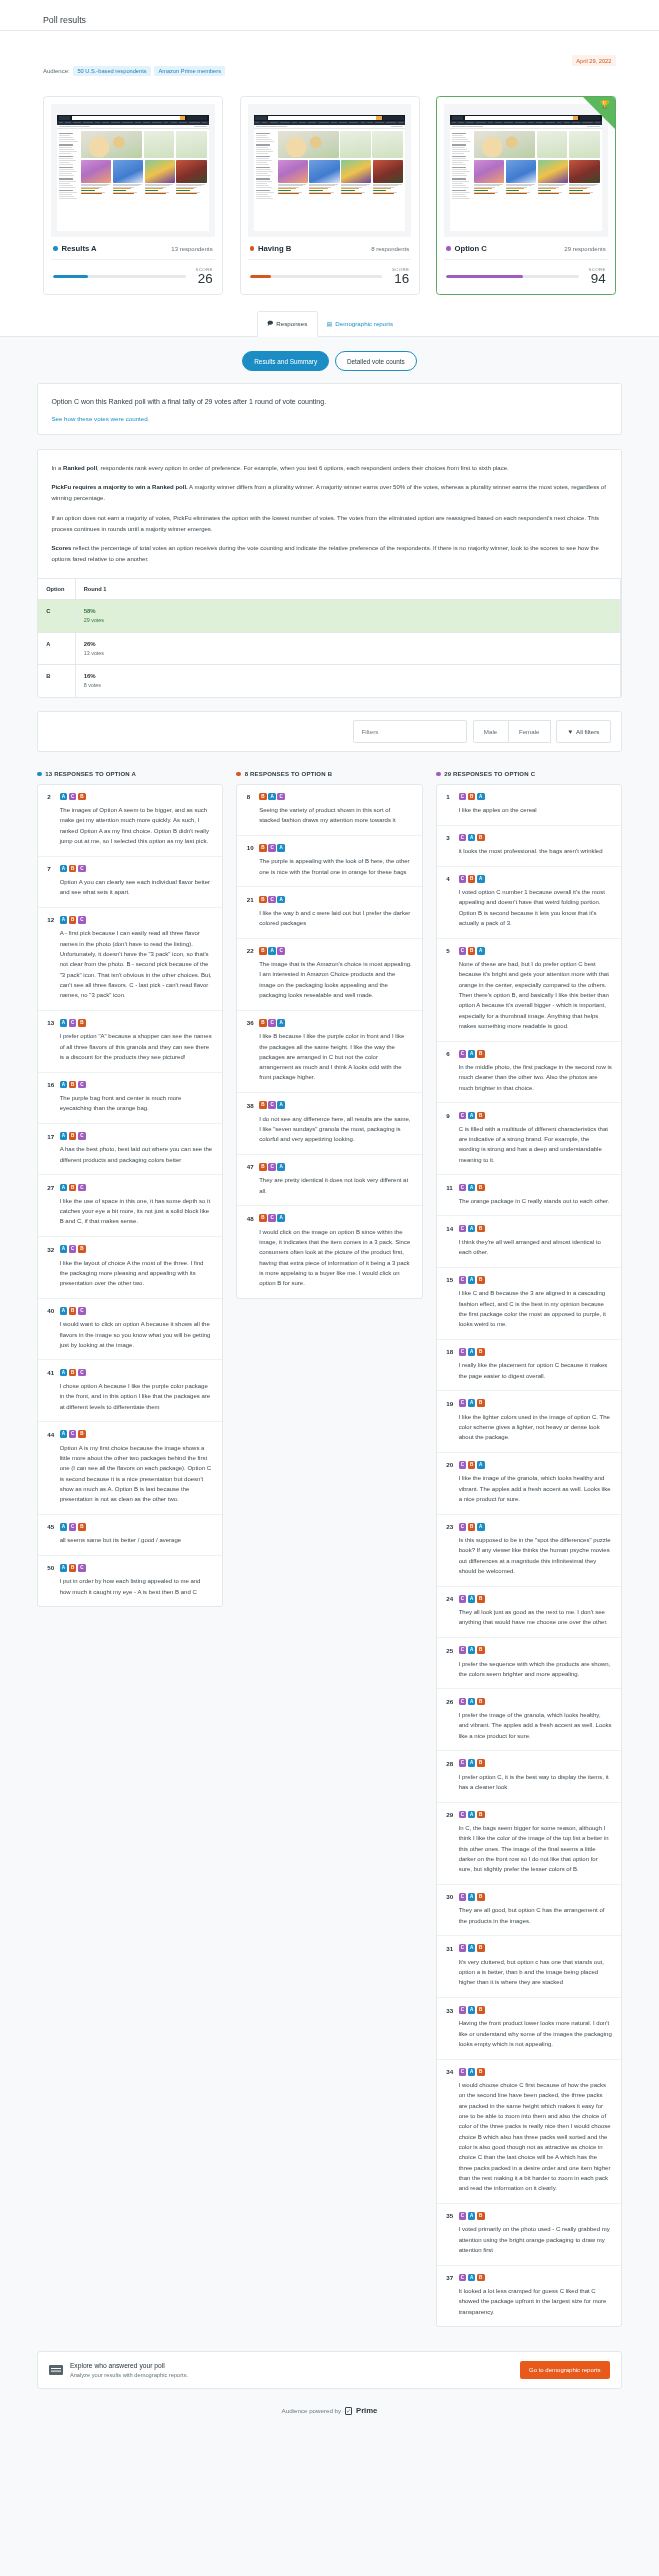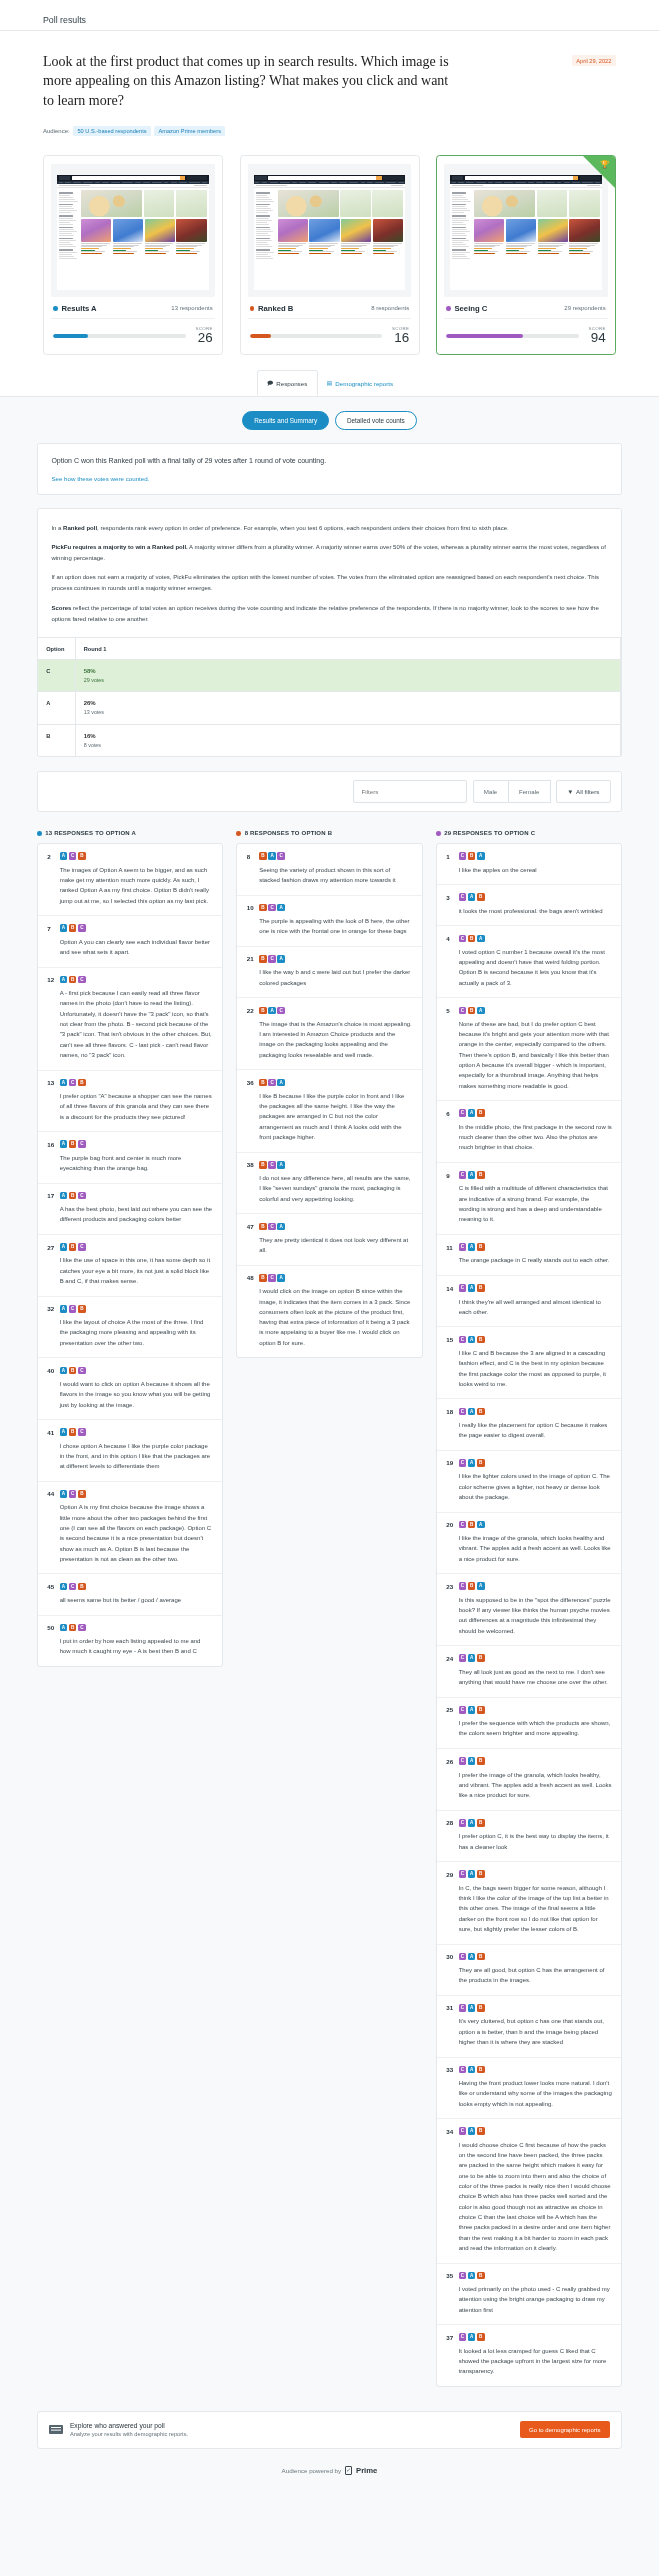--- a/index.html
+++ b/index.html
@@ -253,21 +253,20 @@
 </style>
 </head>
 <body>
 
 <div class="topbar">
   <div class="topbar-title">Poll results</div>
 </div>
 
 <div class="hero">
   <div class="hero-date">April 29, 2022</div>
-  <div class="hero-q">Look at the first product that comes up in search results. Which image is more appealing on this Amazon listing? What makes you click and want to learn more?</div>
   <div class="audience-row">
     <span>Audience:</span>
     <span class="aud-tag">50 U.S.-based respondents</span>
     <span class="aud-tag">Amazon Prime members</span>
   </div>
 </div>
 
 <div class="options-wrap" id="optionCards">
     <div class="opt-card">
       <div class="thumb">
@@ -512,21 +511,21 @@
                   <i class="r"></i>
                 </div>
               </div>
             </div>
           </div>
         </div>
       </div>
       <div class="opt-meta">
         <div class="opt-label">
           <span class="dot" style="background:#d4571f"></span>
-          <span>Ranked B</span>
+          <span>Having B</span>
         </div>
         <div class="opt-resp">8 respondents</div>
       </div>
       <div class="score-row">
         <div class="bar-track">
           <div class="bar-fill" style="width:16%;background:#d4571f"></div>
         </div>
         <div class="score-box">
           <div class="score-cap">SCORE</div>
           <div class="score-val">16</div>
@@ -646,21 +645,21 @@
                   <i class="r"></i>
                 </div>
               </div>
             </div>
           </div>
         </div>
       </div>
       <div class="opt-meta">
         <div class="opt-label">
           <span class="dot" style="background:#a05bc0"></span>
-          <span>Seeing C</span>
+          <span>Option C</span>
         </div>
         <div class="opt-resp">29 respondents</div>
       </div>
       <div class="score-row">
         <div class="bar-track">
           <div class="bar-fill" style="width:58%;background:#a05bc0"></div>
         </div>
         <div class="score-box">
           <div class="score-cap">SCORE</div>
           <div class="score-val">94</div>

